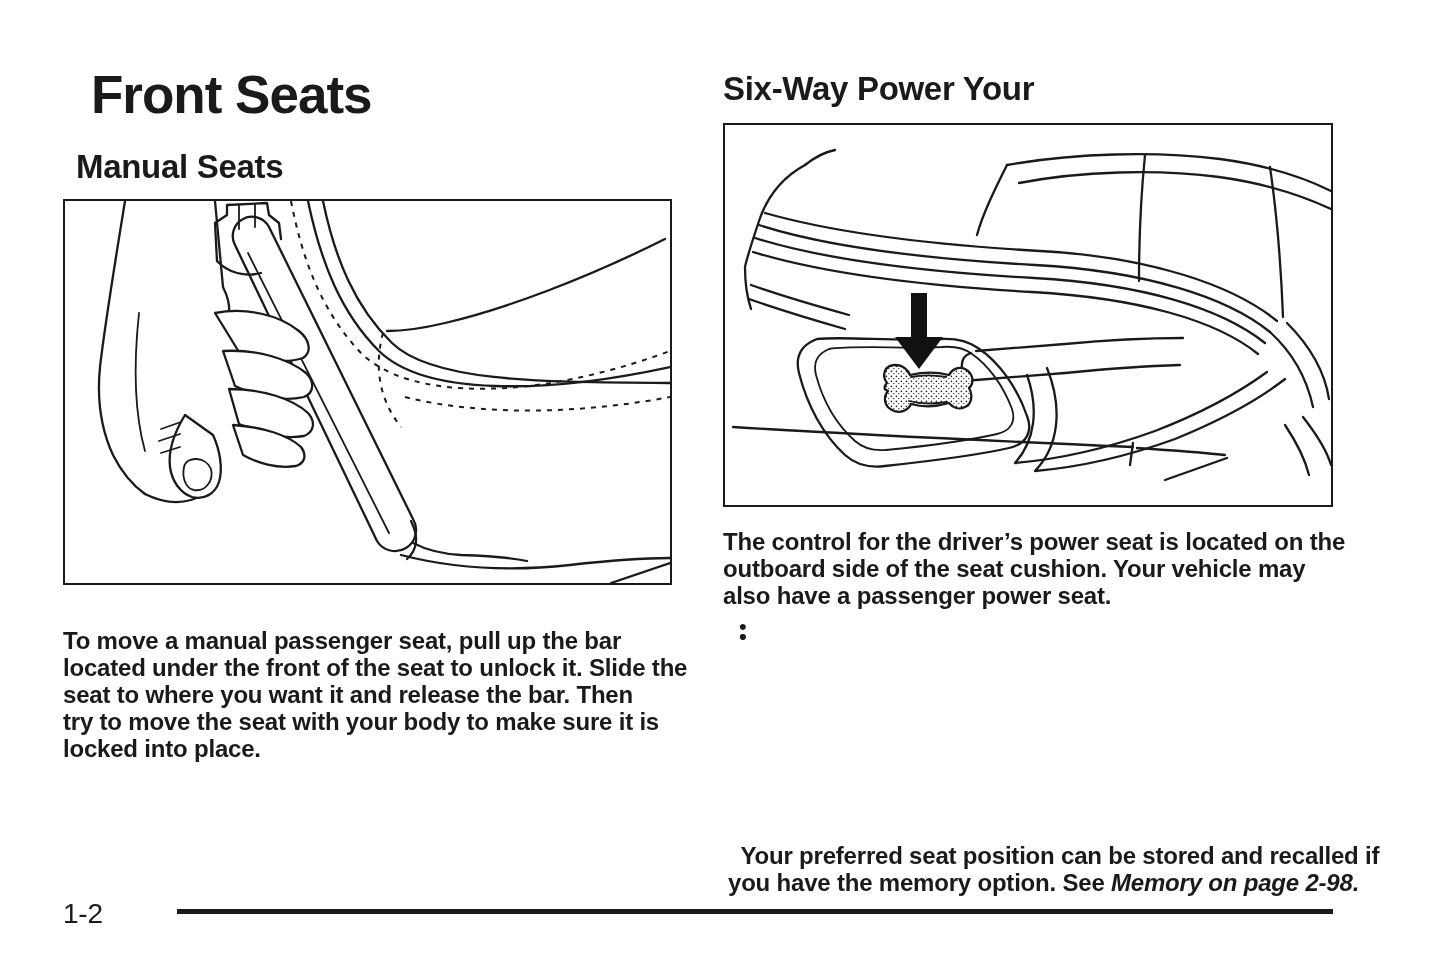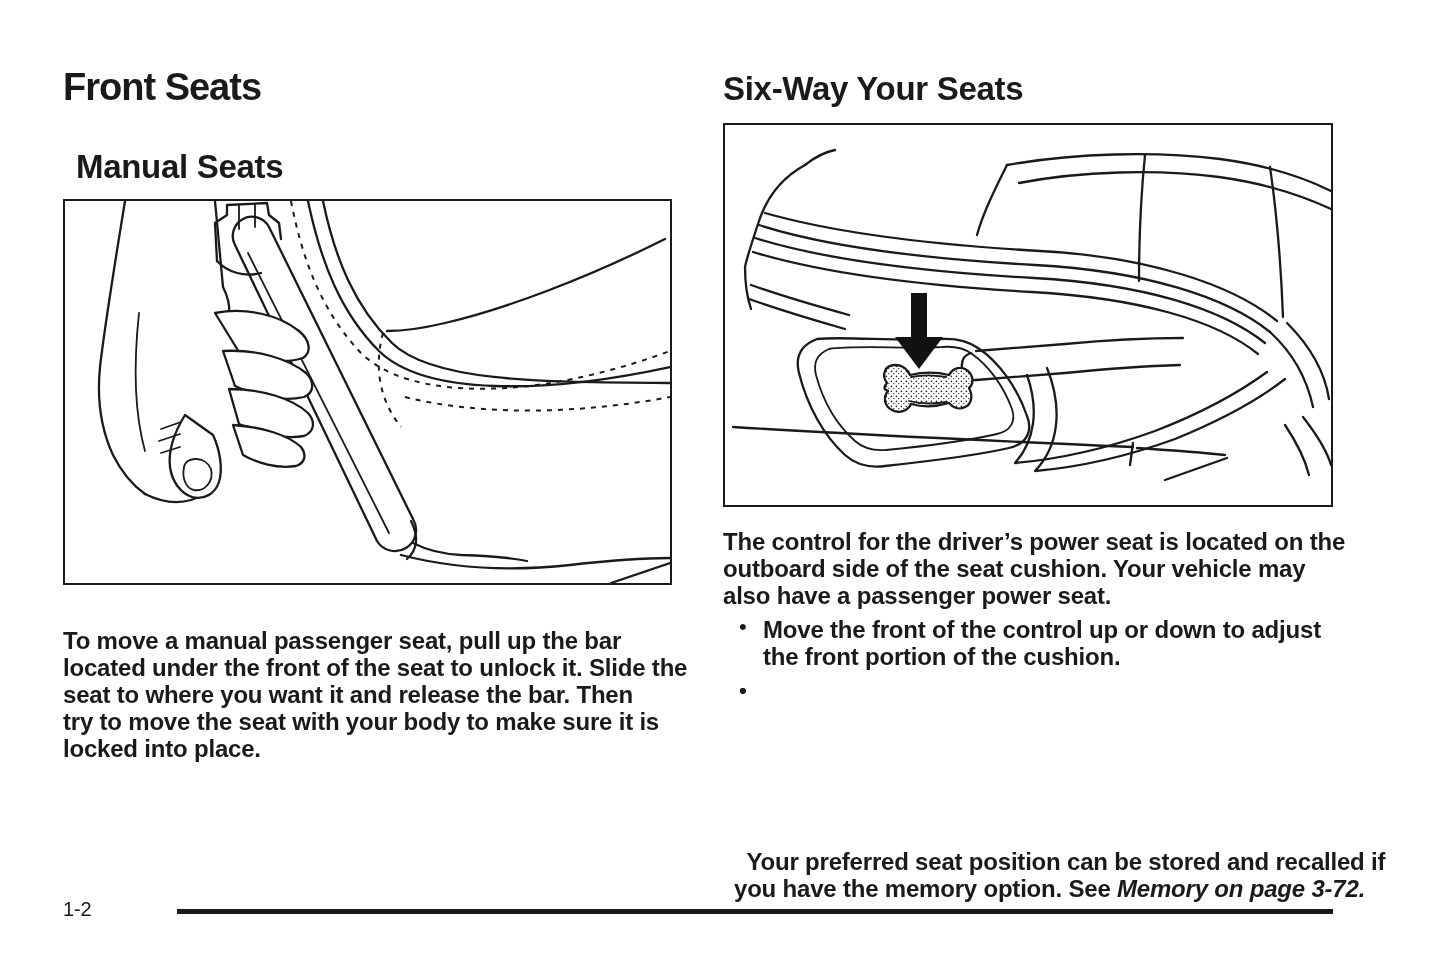--- a/index.html
+++ b/index.html
@@ -4,43 +4,43 @@
 <style>
   html,body{margin:0;padding:0;}
   body{
     width:1445px;height:965px;position:relative;
     background:#ffffff;color:#1a1a1a;
     font-family:"Liberation Sans", sans-serif;
     overflow:hidden;
   }
   .abs{position:absolute;}
   .h1{
-    font-size:38px;font-weight:bold;letter-spacing:-1px;
-    white-space:pre;line-height:1;
+    font-size:53px;font-weight:bold;letter-spacing:-1px;
+    white-space:pre;line-height:1;margin-left:28px;
   }
   .h2{
     font-size:33px;font-weight:bold;letter-spacing:-0.3px;
     white-space:pre;line-height:1;
   }
   .body-text{
     font-size:24px;line-height:27px;letter-spacing:-0.2px;
     white-space:pre;
     font-weight:bold;
   }
   .figure-box{
     border:2px solid #1a1a1a;background:#ffffff;
   }
   .figure-box svg{display:block;}
   ul.bullets{list-style:none;margin:0;padding:0;}
   ul.bullets li{position:relative;padding-left:40px;margin:0 0 10px 0;}
   ul.bullets li .dot{
     position:absolute;left:16px;top:-2px;font-size:22px;
   }
   .closing i{font-style:italic;}
-  .footer-num{font-size:20px;letter-spacing:-0.2px;white-space:pre;}
+  .footer-num{font-size:28px;letter-spacing:-0.2px;white-space:pre;}
   .footer-rule{background:#1a1a1a;}
   .ink-line{fill:none;stroke:#1a1a1a;stroke-width:2.3;stroke-linecap:round;stroke-linejoin:round;}
   .ink-thin{fill:none;stroke:#1a1a1a;stroke-width:1.8;stroke-linecap:round;stroke-linejoin:round;}
   .ink-dash{fill:none;stroke:#1a1a1a;stroke-width:2;stroke-dasharray:5 6;stroke-linecap:butt;}
   .ink-fill-white{fill:#ffffff;stroke:#1a1a1a;stroke-width:2.3;stroke-linejoin:round;}
   .ink-solid{fill:#111111;stroke:none;}
 </style>
 </head>
 <body>
 
@@ -88,21 +88,21 @@
     <path class="ink-thin" d="M 96,252 L 115,246"></path>
   </svg>
 </div>
 
 <div class="abs body-text" style="left:63px;top:627px;width:650px;">To move a manual passenger seat, pull up the bar
 located under the front of the seat to unlock it. Slide the
 seat to where you want it and release the bar. Then
 try to move the seat with your body to make sure it is
 locked into place.</div>
 
-<div class="abs h2" style="left:723px;top:72px;">Six-Way Your Seats</div>
+<div class="abs h2" style="left:723px;top:72px;">Six-Way Power Your</div>
 
 <div class="abs figure-box" style="left:723px;top:123px;width:606px;height:380px;">
   <svg viewBox="0 0 606 380" width="606" height="380">
     <defs>
       <pattern id="stip" width="5" height="5" patternUnits="userSpaceOnUse">
         <rect width="5" height="5" fill="#ffffff"></rect>
         <circle cx="1.4" cy="1.4" r="0.8" fill="#1a1a1a"></circle>
         <circle cx="3.8" cy="3.6" r="0.7" fill="#1a1a1a"></circle>
       </pattern>
     </defs>
@@ -153,30 +153,28 @@
   </svg>
 </div>
 
 <div class="abs body-text" style="left:723px;top:528px;width:660px;">The control for the driver’s power seat is located on the
 outboard side of the seat cushion. Your vehicle may
 also have a passenger power seat.</div>
 
 <ul class="abs bullets" style="left:723px;top:616px;width:660px;">
   <li>
     <span class="dot">•</span>
-    <span class="body-text">Move the front of the control up or down to adjust
-the front portion of the cushion.</span>
   </li>
   <li>
     <span class="dot">•</span>
   </li>
   <li>
     <span class="dot">•</span>
   </li>
 </ul>
 
-<p class="abs body-text closing" style="left:723px;top:810px;width:660px;margin:11px;">
+<p class="abs body-text closing" style="left:723px;top:810px;width:660px;margin:5px;">
   <span>Your preferred seat position can be stored and recalled if
-you have the memory option. See </span><i>Memory on page 3-72.</i>
+you have the memory option. See </span><i>Memory on page 2-98.</i>
 </p>
 
 <div class="abs footer-num" style="left:63px;top:898px;">1-2</div>
 <div class="abs footer-rule" style="left:177px;top:909px;width:1156px;height:5px;"></div>
 
 </body></html>

